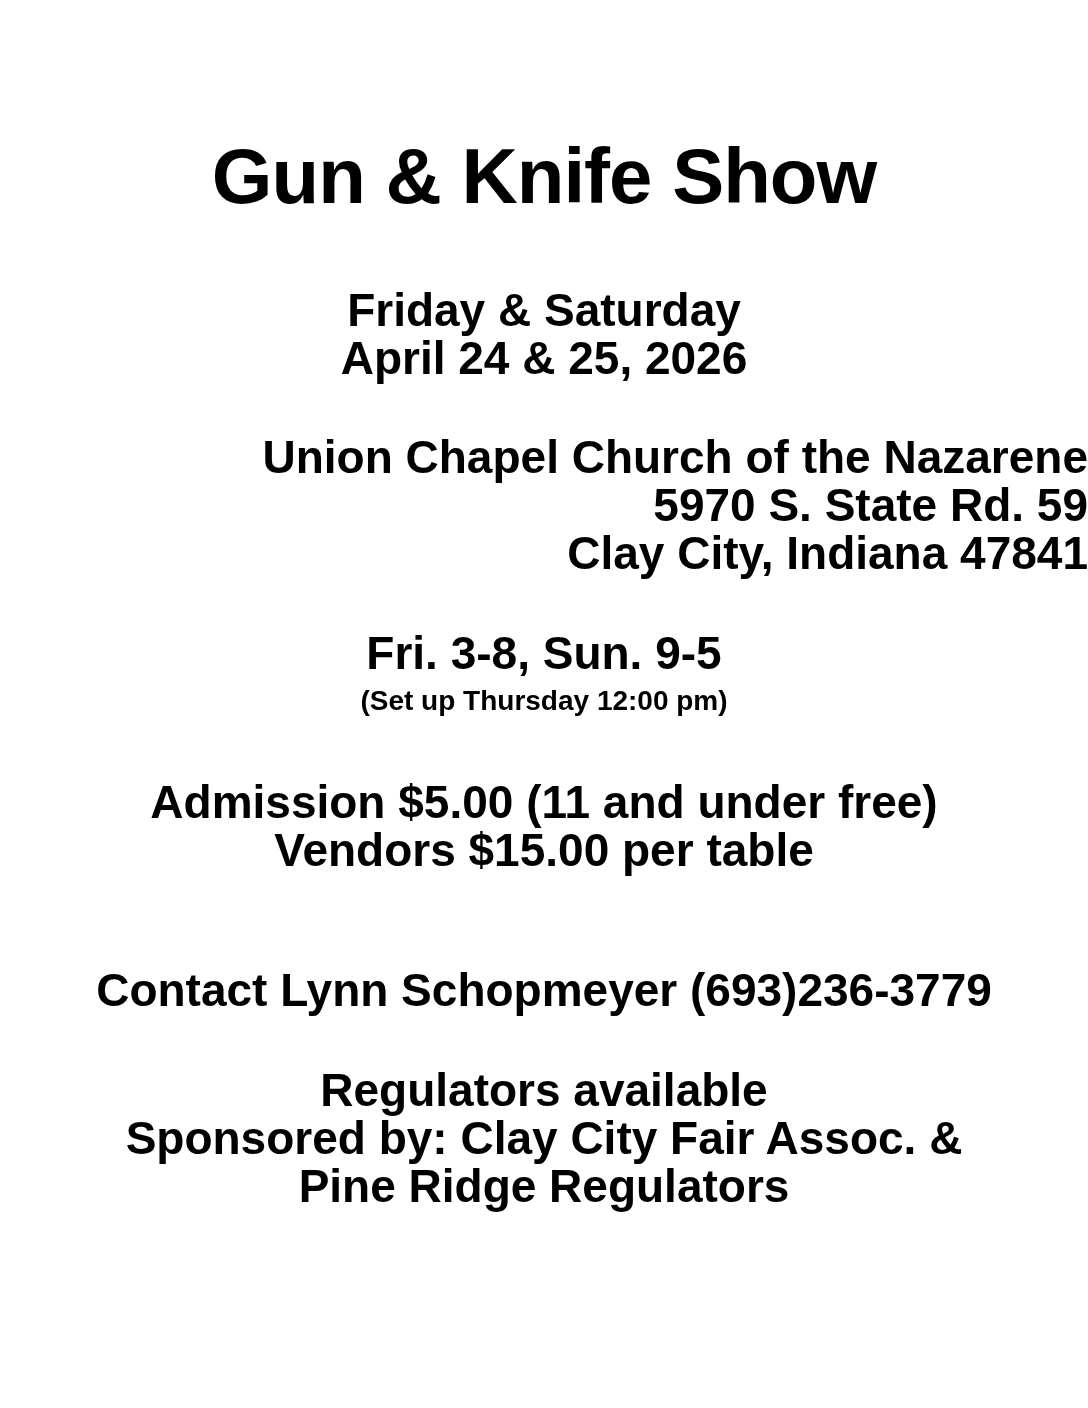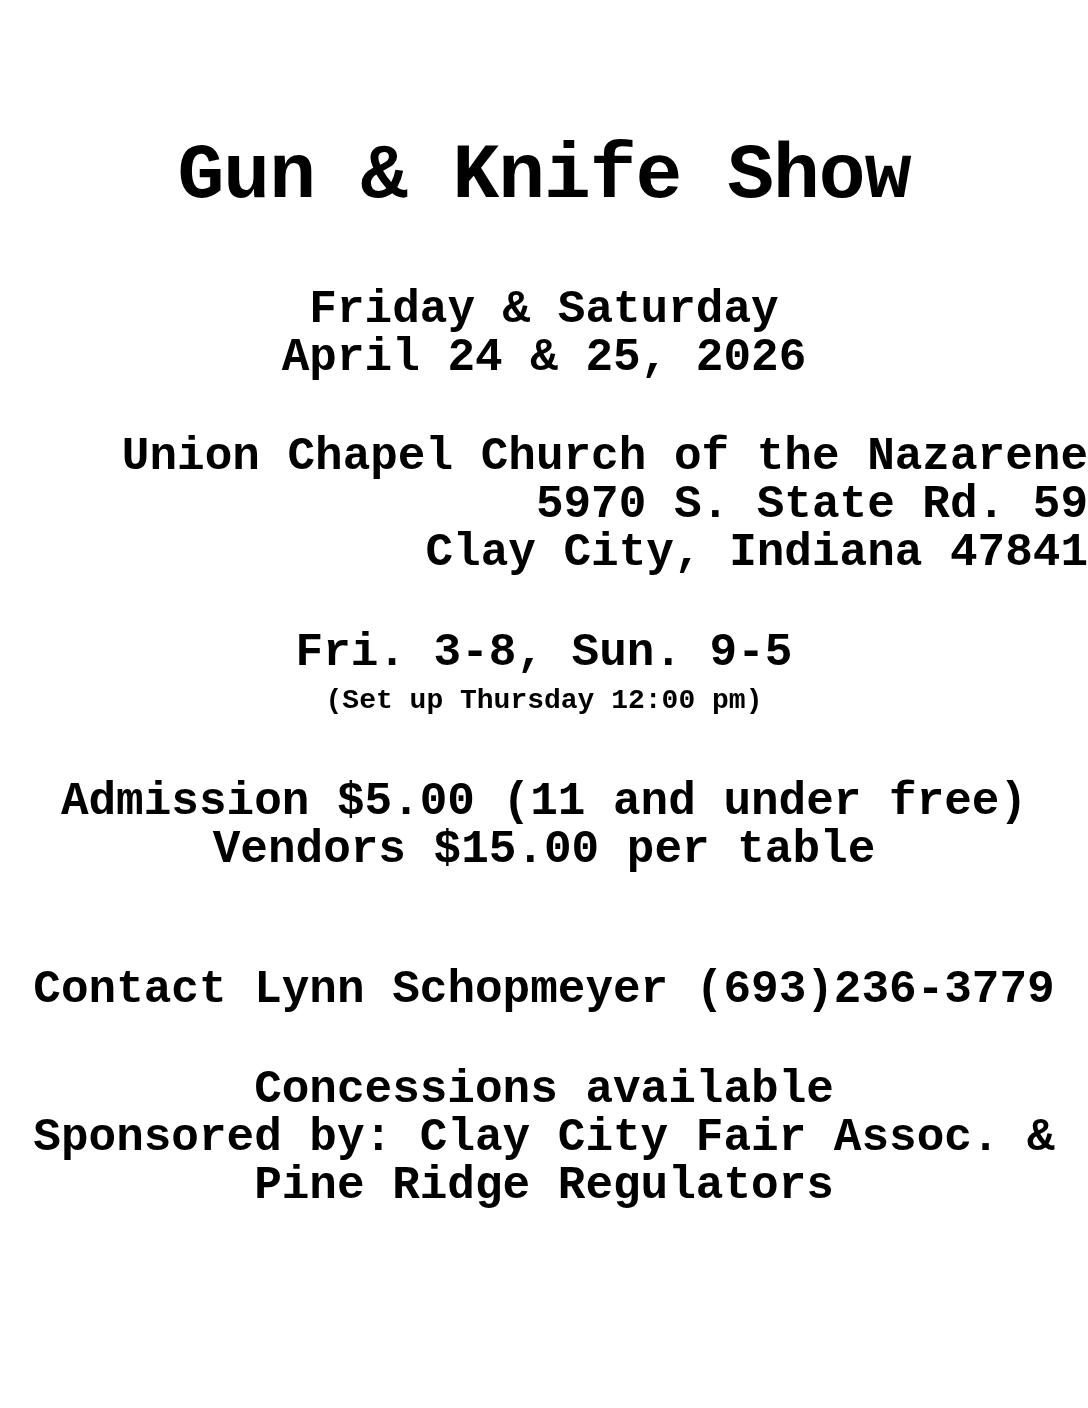--- a/index.html
+++ b/index.html
@@ -7,21 +7,21 @@
     padding: 0;
     background: #ffffff;
   }
   .page {
     position: relative;
     width: 1088px;
     height: 1408px;
     margin: 0 auto;
     background: #ffffff;
     color: #000000;
-    font-family: Liberation Mono, monospace;
+    font-family: Liberation Sans, sans-serif;
     font-weight: bold;
     text-align: center;
     overflow: hidden;
     box-sizing: border-box;
     padding-top: 121px;
   }
   .title {
     font-size: 78px;
     line-height: 110px;
     letter-spacing: -1px;
@@ -67,18 +67,18 @@
   <div class="section-pricing">
     <div class="body-line">Admission $5.00 (11 and under free)</div>
     <div class="body-line">Vendors $15.00 per table</div>
   </div>
 
   <div class="section-contact">
     <div class="body-line">Contact Lynn Schopmeyer (693)236-3779</div>
   </div>
 
   <div class="section-footer">
-    <div class="body-line">Concessions available</div>
+    <div class="body-line">Regulators available</div>
     <div class="body-line">Sponsored by: Clay City Fair Assoc. &amp;</div>
     <div class="body-line">Pine Ridge Regulators</div>
   </div>
 
 </div>
 
 </body></html>

